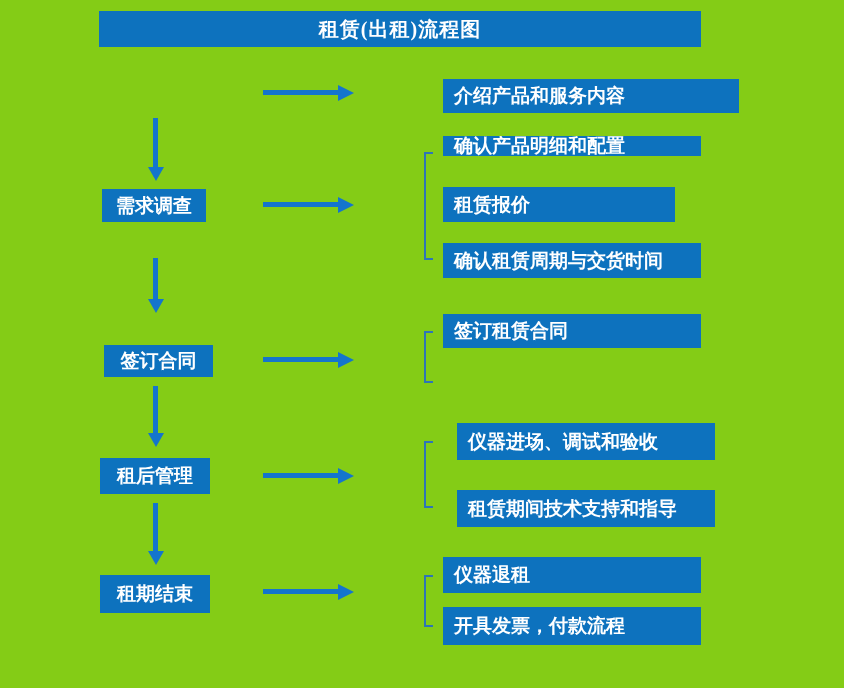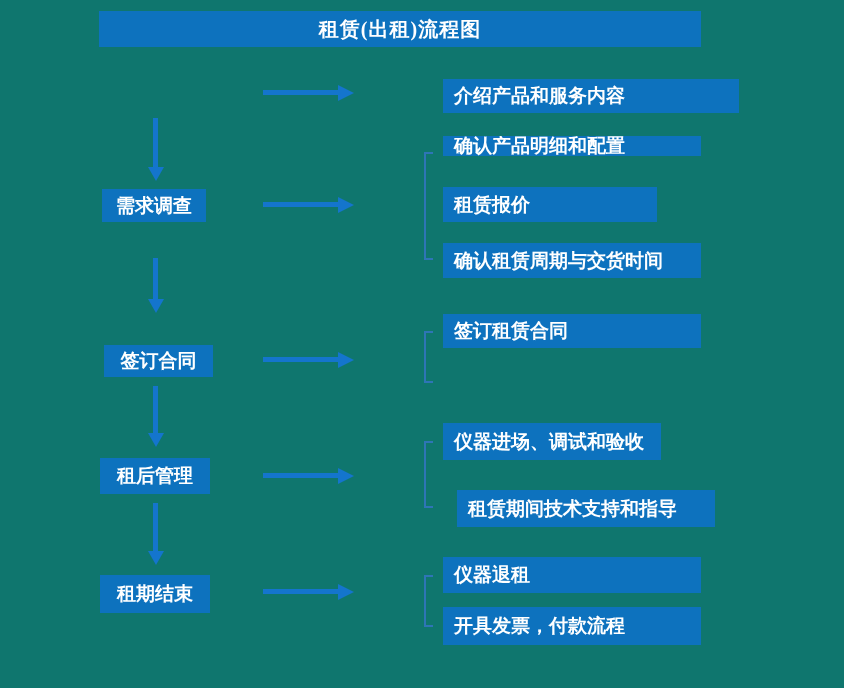--- a/index.html
+++ b/index.html
@@ -1,19 +1,19 @@
 <!DOCTYPE html>
 <html><head>
 <meta charset="utf-8">
 <style>
   html,body{margin:0;padding:0;background:#ffffff;}
   .canvas{
     position:relative;
     width:844px;height:688px;
-    background:#0f766e;
+    background:#84cc16;
     font-family:"Liberation Serif","DejaVu Serif",serif;
     overflow:hidden;
   }
   .title-bar{
     position:absolute;left:99px;top:11px;width:602px;height:36px;
     background:#0d72be;color:#ffffff;
     display:flex;align-items:center;justify-content:center;
     font-size:20px;font-weight:bold;letter-spacing:1px;
   }
   .box{
@@ -60,26 +60,26 @@
   </div>
 
   <div class="box left" style="left:102px;top:189px;width:104px;height:33px">需求调查</div>
   <div class="box left" style="left:100px;top:458px;width:110px;height:36px">租后管理</div>
   <div class="box left" style="left:104px;top:345px;width:109px;height:32px">签订合同</div>
   <div class="box left" style="left:100px;top:575px;width:110px;height:38px">租期结束</div>
 
   <div class="box right" style="left:443px;top:79px;width:296px;height:34px">介绍产品和服务内容</div>
 
   <div class="box right" style="left:443px;top:136px;width:258px;height:20px">确认产品明细和配置</div>
-  <div class="box right" style="left:443px;top:187px;width:214px;height:35px">租赁报价</div>
+  <div class="box right" style="left:443px;top:187px;width:232px;height:35px">租赁报价</div>
   <div class="box right" style="left:443px;top:243px;width:258px;height:35px">确认租赁周期与交货时间</div>
 
   <div class="box right" style="left:443px;top:314px;width:258px;height:34px">签订租赁合同</div>
 
-  <div class="box right" style="left:443px;top:423px;width:218px;height:37px">仪器进场、调试和验收</div>
+  <div class="box right" style="left:457px;top:423px;width:258px;height:37px">仪器进场、调试和验收</div>
   <div class="box right" style="left:457px;top:490px;width:258px;height:37px">租赁期间技术支持和指导</div>
 
   <div class="box right" style="left:443px;top:557px;width:258px;height:36px">仪器退租</div>
   <div class="box right" style="left:443px;top:607px;width:258px;height:38px">开具发票，付款流程</div>
 
   <div class="h-arrow" style="left:263px;top:90px;width:75px"></div>
   <div class="h-arrow" style="left:263px;top:202px;width:75px"></div>
   <div class="h-arrow" style="left:263px;top:357px;width:75px"></div>
   <div class="h-arrow" style="left:263px;top:473px;width:75px"></div>
   <div class="h-arrow" style="left:263px;top:589px;width:75px"></div>

